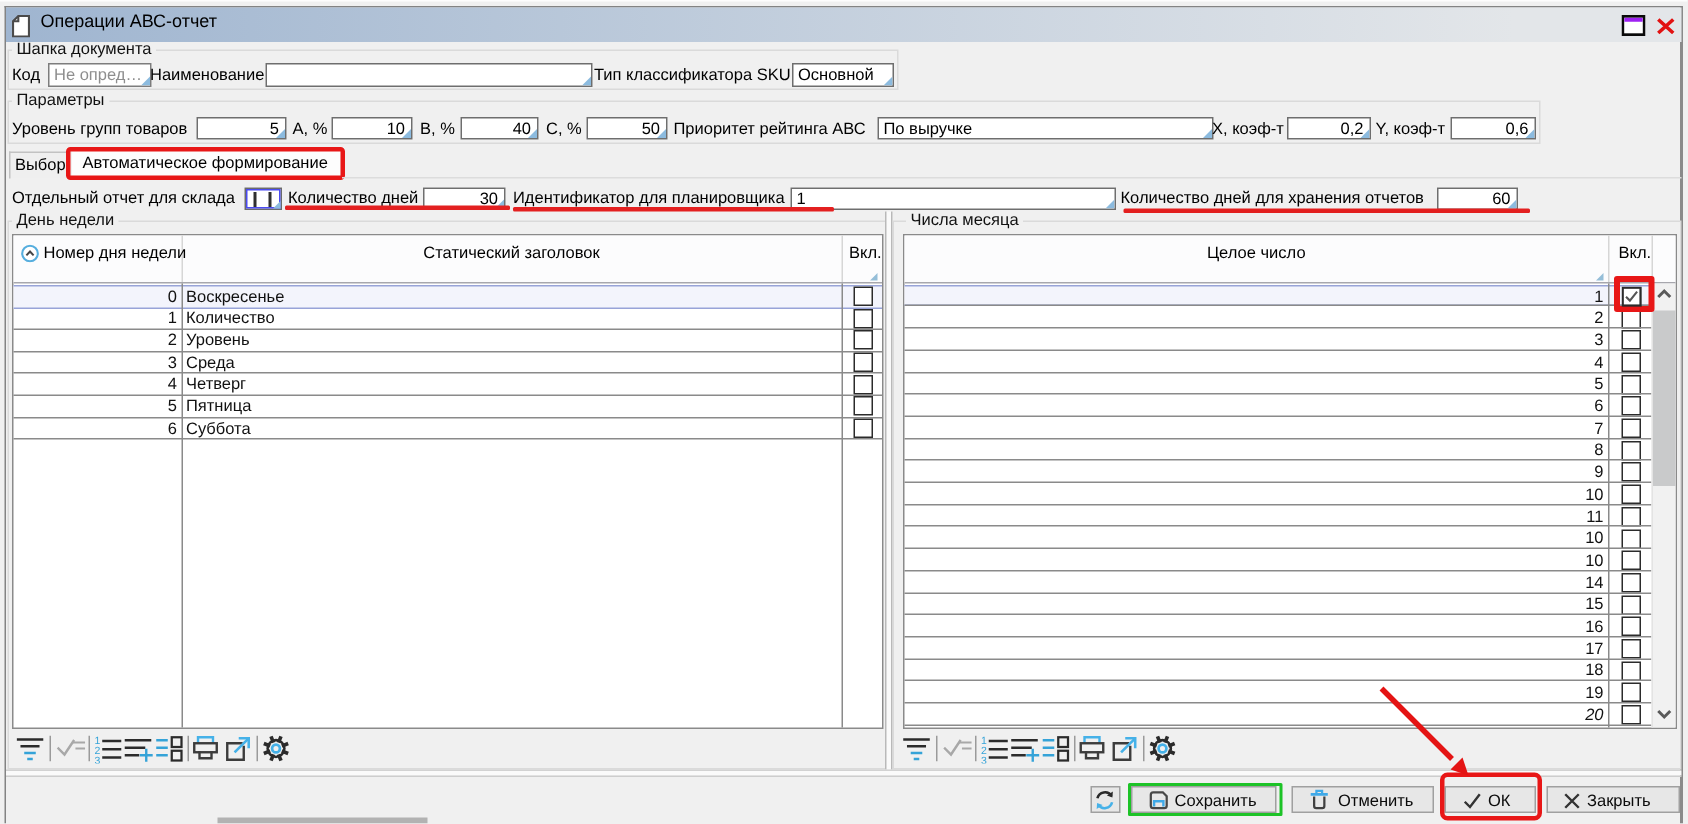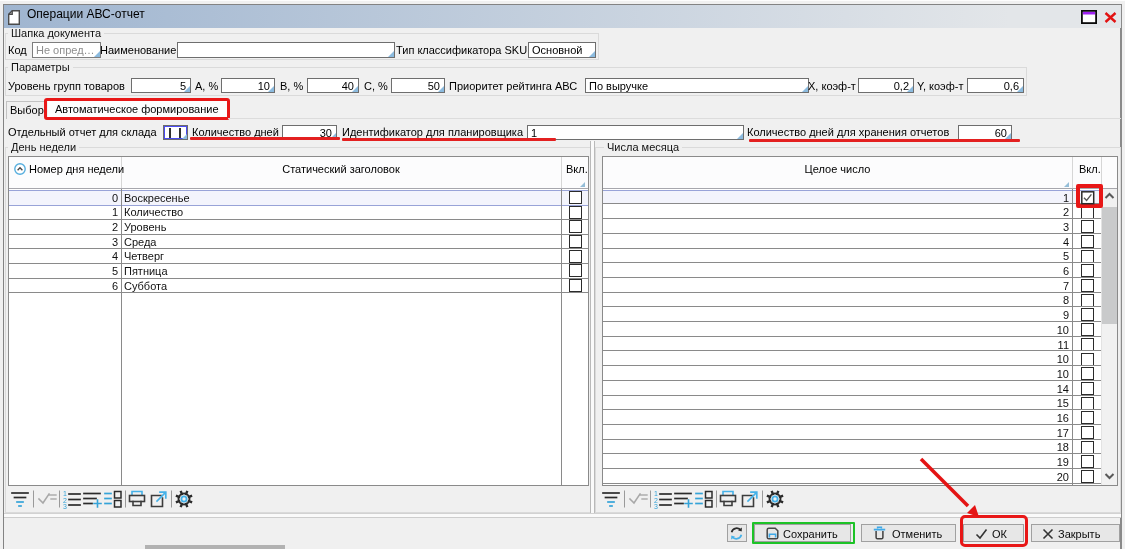--- a/index.html
+++ b/index.html
@@ -257,21 +257,21 @@
     <div class="rowsep" style="left:603px;top:423.9px;width:498px;"></div>
     <div class="num" style="left:900px;top:425.7px;width:169px;">17</div>
     <div class="cb" style="left:1081px;top:426.0px;"></div>
     <div class="rowsep" style="left:603px;top:438.6px;width:498px;"></div>
     <div class="num" style="left:900px;top:440.4px;width:169px;">18</div>
     <div class="cb" style="left:1081px;top:440.7px;"></div>
     <div class="rowsep" style="left:603px;top:453.3px;width:498px;"></div>
     <div class="num" style="left:900px;top:455.1px;width:169px;">19</div>
     <div class="cb" style="left:1081px;top:455.4px;"></div>
     <div class="rowsep" style="left:603px;top:468.0px;width:498px;"></div>
-    <div class="num" style="left:900px;top:469.8px;width:169px;">20</div>
+    <div class="num" style="left:900px;top:469.8px;width:169px;font-style:italic;">20</div>
     <div class="cb" style="left:1081px;top:470.1px;"></div>
     <div class="rowsep" style="left:603px;top:483.1px;width:498px;"></div>
   </div>
 
 <div class="colsep" style="left:1072px;top:189px;height:296px;"></div>
 
 <div class="a" style="left:1101px;top:189px;width:16px;height:296px;background:#f1f1f1;border-left:1px solid #e3e3e3;box-sizing:border-box;"></div>
 <div class="a" style="left:1102px;top:207px;width:15px;height:117px;background:#c9cacb;"></div>
 <svg class="a" style="left:1104px;top:192px;" width="11" height="8" viewBox="0 0 11 8">
  <path d="M1.5,6 L5.5,2 L9.5,6" fill="none" stroke="#5a5a5a" stroke-width="2"></path>

